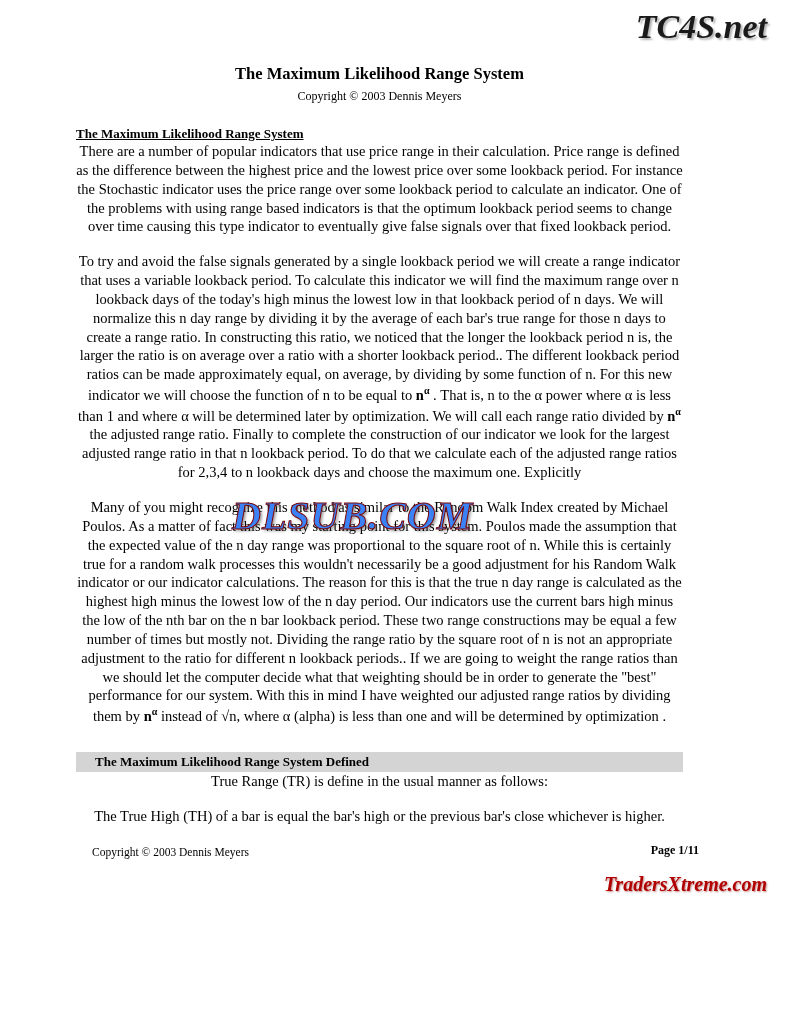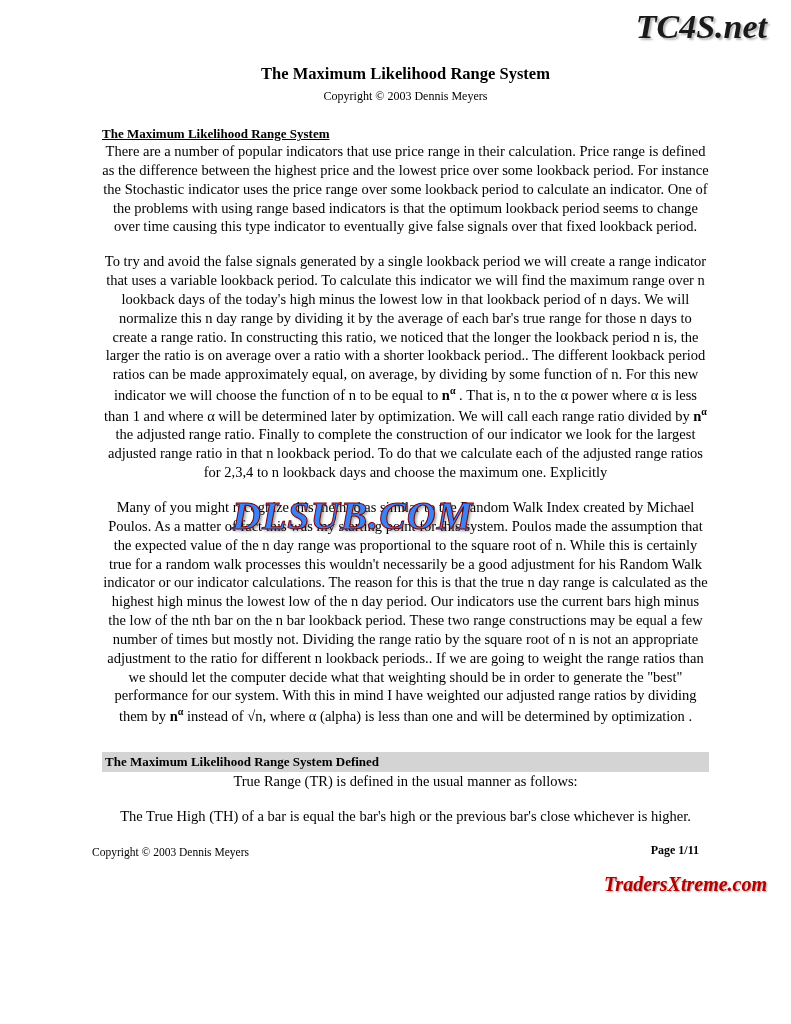--- a/index.html
+++ b/index.html
@@ -62,21 +62,21 @@
     font-style: italic;
     color: #3b82f6;
     letter-spacing: 1px;
     text-shadow: 2px 2px 3px rgba(60,60,60,0.5);
     -webkit-text-stroke: 1px #7a0000;
     z-index: 5;
   }
 
   .content {
     position: absolute;
-    left: 102px;
+    left: 76px;
     top: 64px;
     width: 607px;
   }
 
   h1.doc-title {
     margin: 0;
     font-size: 16.5px;
     font-weight: bold;
     text-align: center;
     letter-spacing: 0px;
@@ -92,21 +92,21 @@
     font-size: 13px;
     font-weight: bold;
     text-decoration: underline;
   }
 
   h2.section-head-shaded {
     margin: 0;
     font-size: 13px;
     font-weight: bold;
     background: #d4d4d4;
-    padding: 2px 3px 2px 3px;
+    padding: 2px 3px 2px 19px;
   }
 
   p.body {
     margin: 0;
     font-size: 14.5px;
     line-height: 1.30;
     text-align: center;
   }
   p.body + p.body {
     margin-top: 16px;
@@ -162,21 +162,21 @@
 
     <p class="body gap-lg"><span>To try and avoid the false signals generated by a single lookback period we will create a range indicator that uses a variable lookback period.  To calculate this indicator we will find the maximum range over n lookback days of the today's high minus the lowest low in that lookback period of  n days.  We will normalize this n day range by dividing it by the average of each bar's true range for those n days to create a range ratio.  In constructing this ratio, we noticed that the longer the lookback period n is, the larger the ratio is on average over a ratio with a shorter lookback period..  The different lookback period ratios can be made approximately equal, on average, by dividing by some function of n.  For this new indicator we will choose the function of n to be equal to </span><span class="bold">n</span><span class="sup">α</span><span> .  That is, n to the α power where α is less than 1 and where α will be determined later by optimization.  We will call each range ratio divided by </span><span class="bold">n</span><span class="sup">α</span><span> the adjusted range ratio.  Finally to complete the construction of our indicator  we look for the largest adjusted range ratio in that n lookback period.  To do that we calculate each of the adjusted range ratios for 2,3,4 to n lookback days and choose the maximum one. Explicitly</span></p>
 
     <p class="body gap-lg"><span>Many of you might recognize this method as similar to the Random Walk Index created by Michael Poulos.  As a matter of fact this was my starting point for this system.  Poulos made the assumption that the expected value of the n day range was proportional to the square root of n. While this is certainly true for a random walk processes this wouldn't necessarily be a good adjustment for his Random Walk indicator or our indicator calculations.  The reason for this is that the true n day range is calculated as the highest high minus the lowest low of  the n day period.  Our indicators use the current bars high minus the low of the nth bar on the n bar lookback period.  These two range constructions may be equal a few number of times but mostly not.  Dividing the range ratio by the square root of n is not an appropriate adjustment to the ratio for different n lookback periods..  If we are going to weight the range ratios than we should let the computer decide what that weighting should be in order to generate the "best" performance for our system.  With this in mind I have weighted our adjusted range ratios by dividing them  by </span><span class="bold">n</span><span class="sup">α</span><span> instead of √n, where α (alpha) is less than one and will be determined by optimization .</span></p>
 
     <div class="shaded-block">
       <h2 class="section-head-shaded">The Maximum Likelihood Range System Defined</h2>
     </div>
 
 
-    <p class="body gap-lg">True Range (TR) is defined in the usual manner as follows:</p>
+    <p class="body gap-lg">True Range (TR) is define in the usual manner as follows:</p>
 
     <p class="body gap-lg">The True High (TH) of a bar is equal the bar's high or the previous bar's close whichever is higher.</p>
 
   </div>
 
   <div class="wm-center">DLSUB.COM</div>
 
   <div class="footer">
     <span class="footer-left">Copyright © 2003 Dennis Meyers</span>
     <span class="footer-right">Page 1/11</span>

